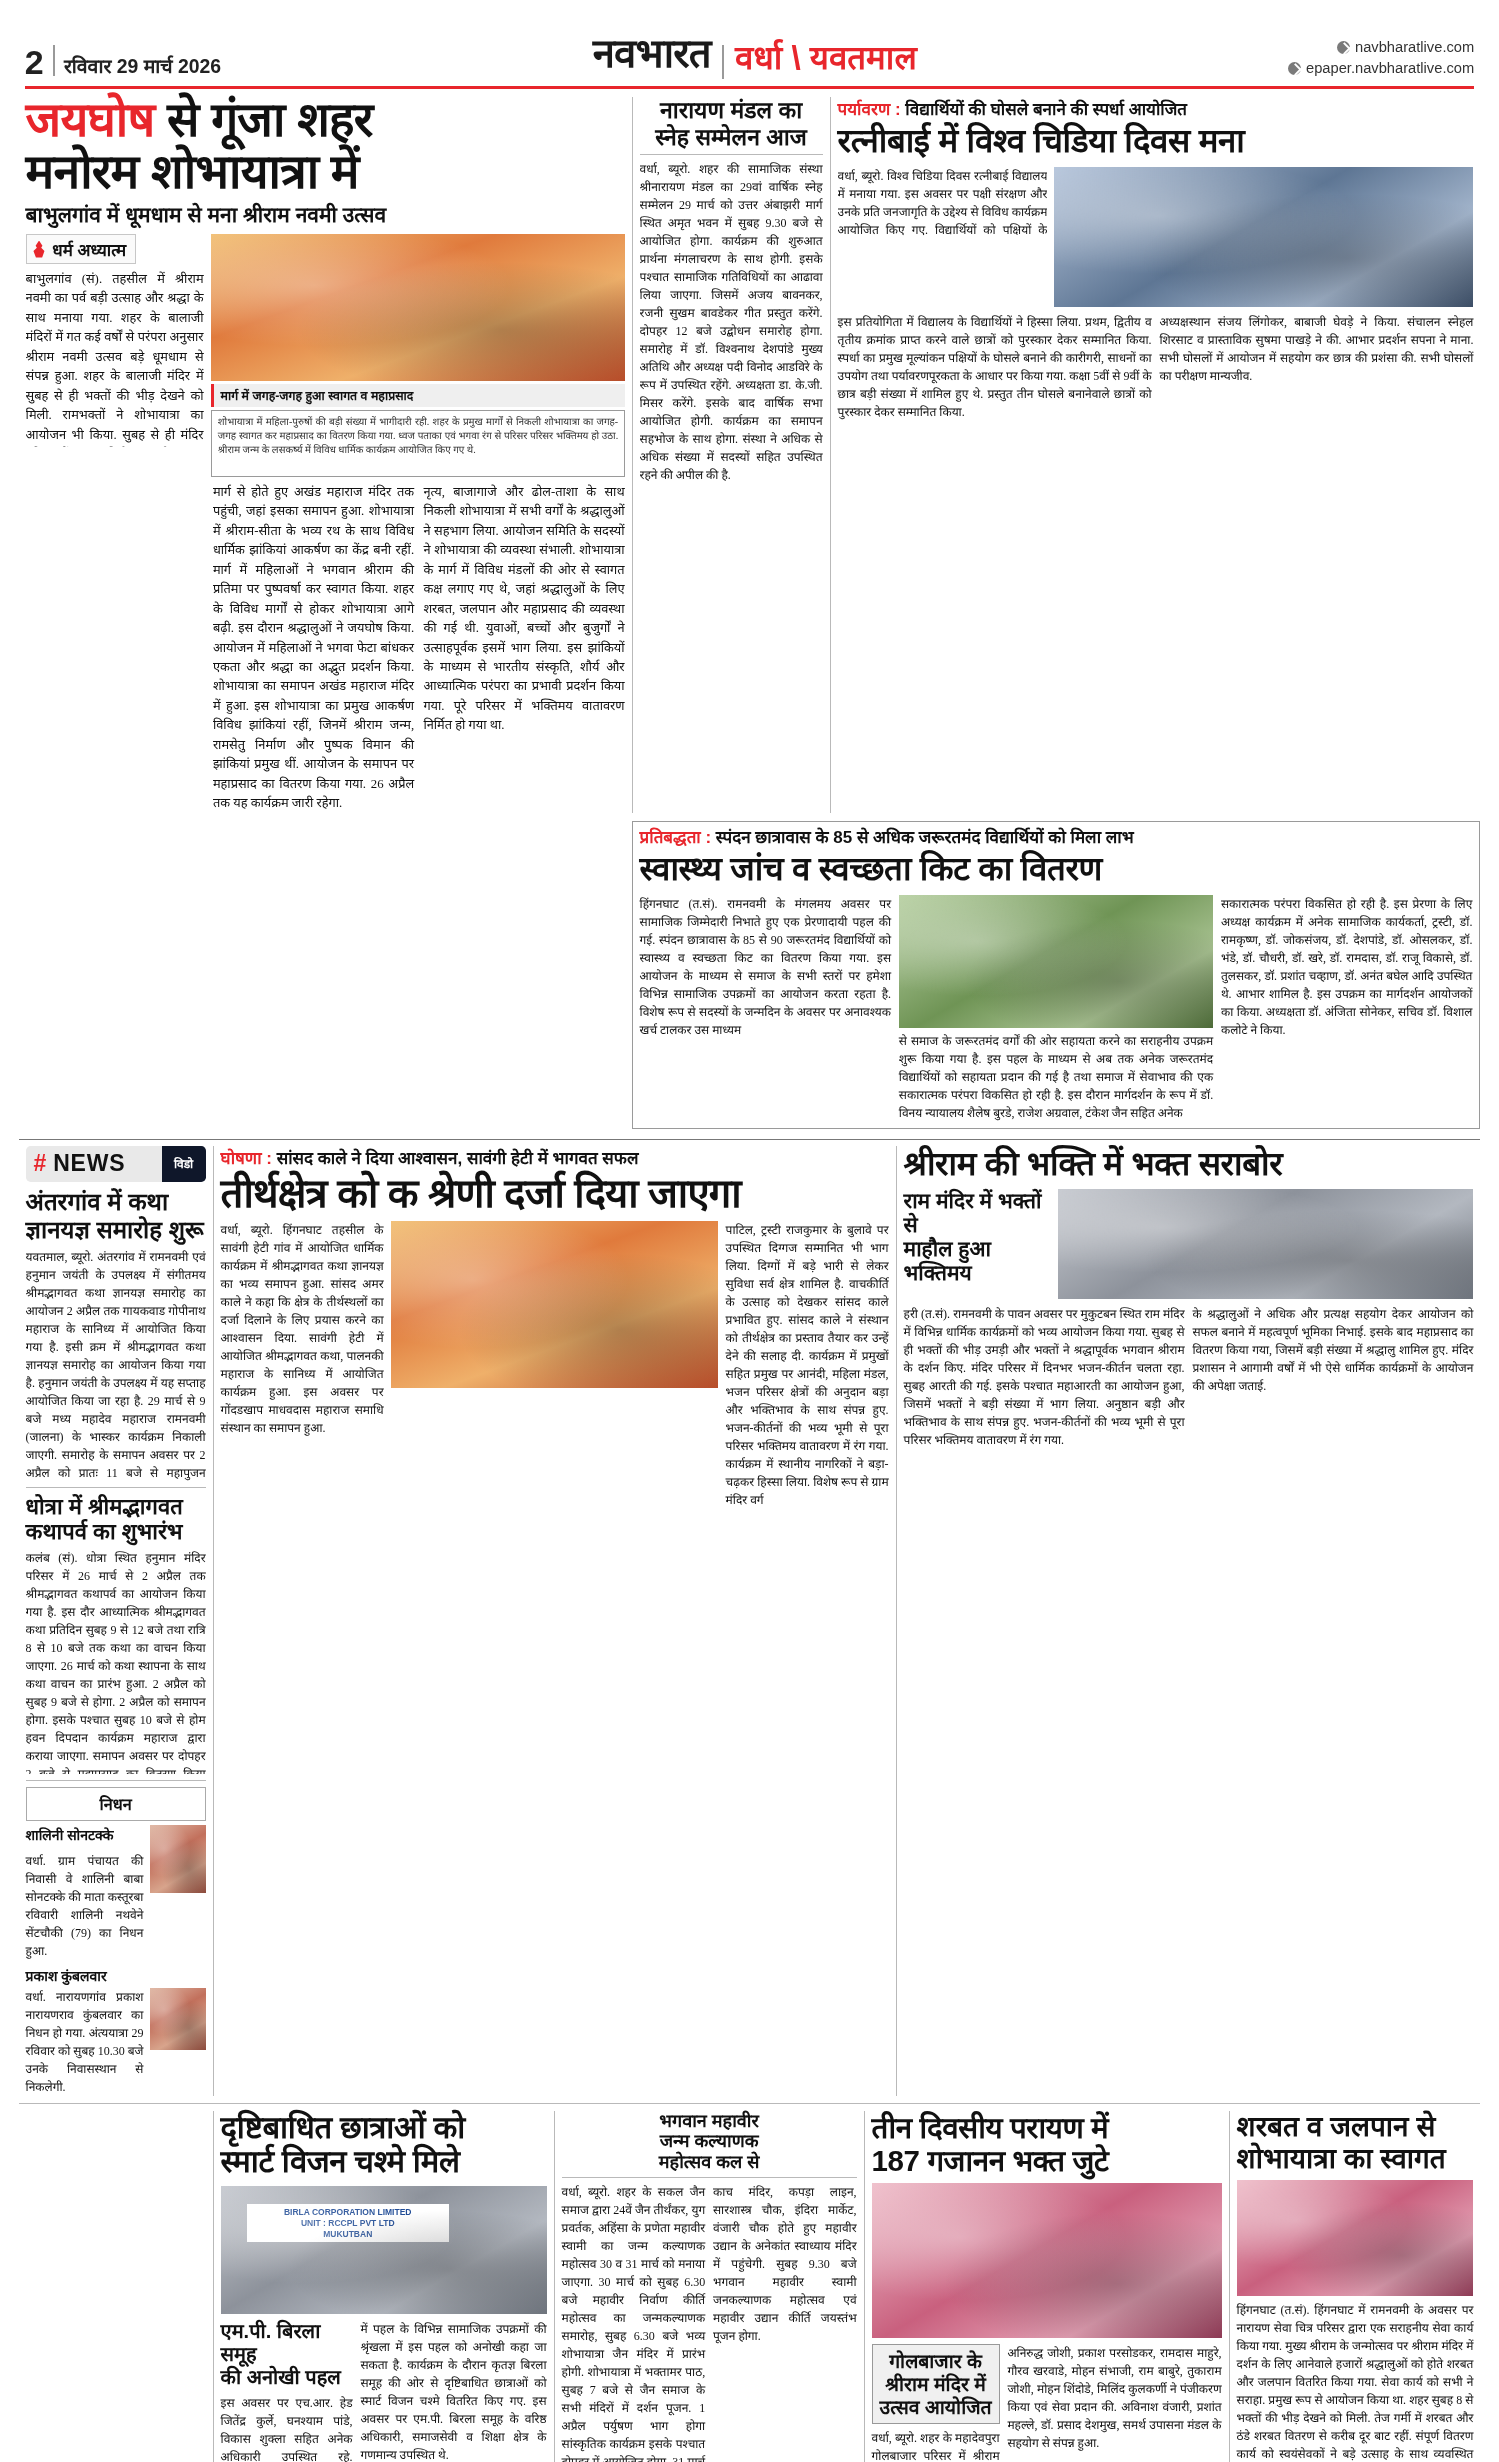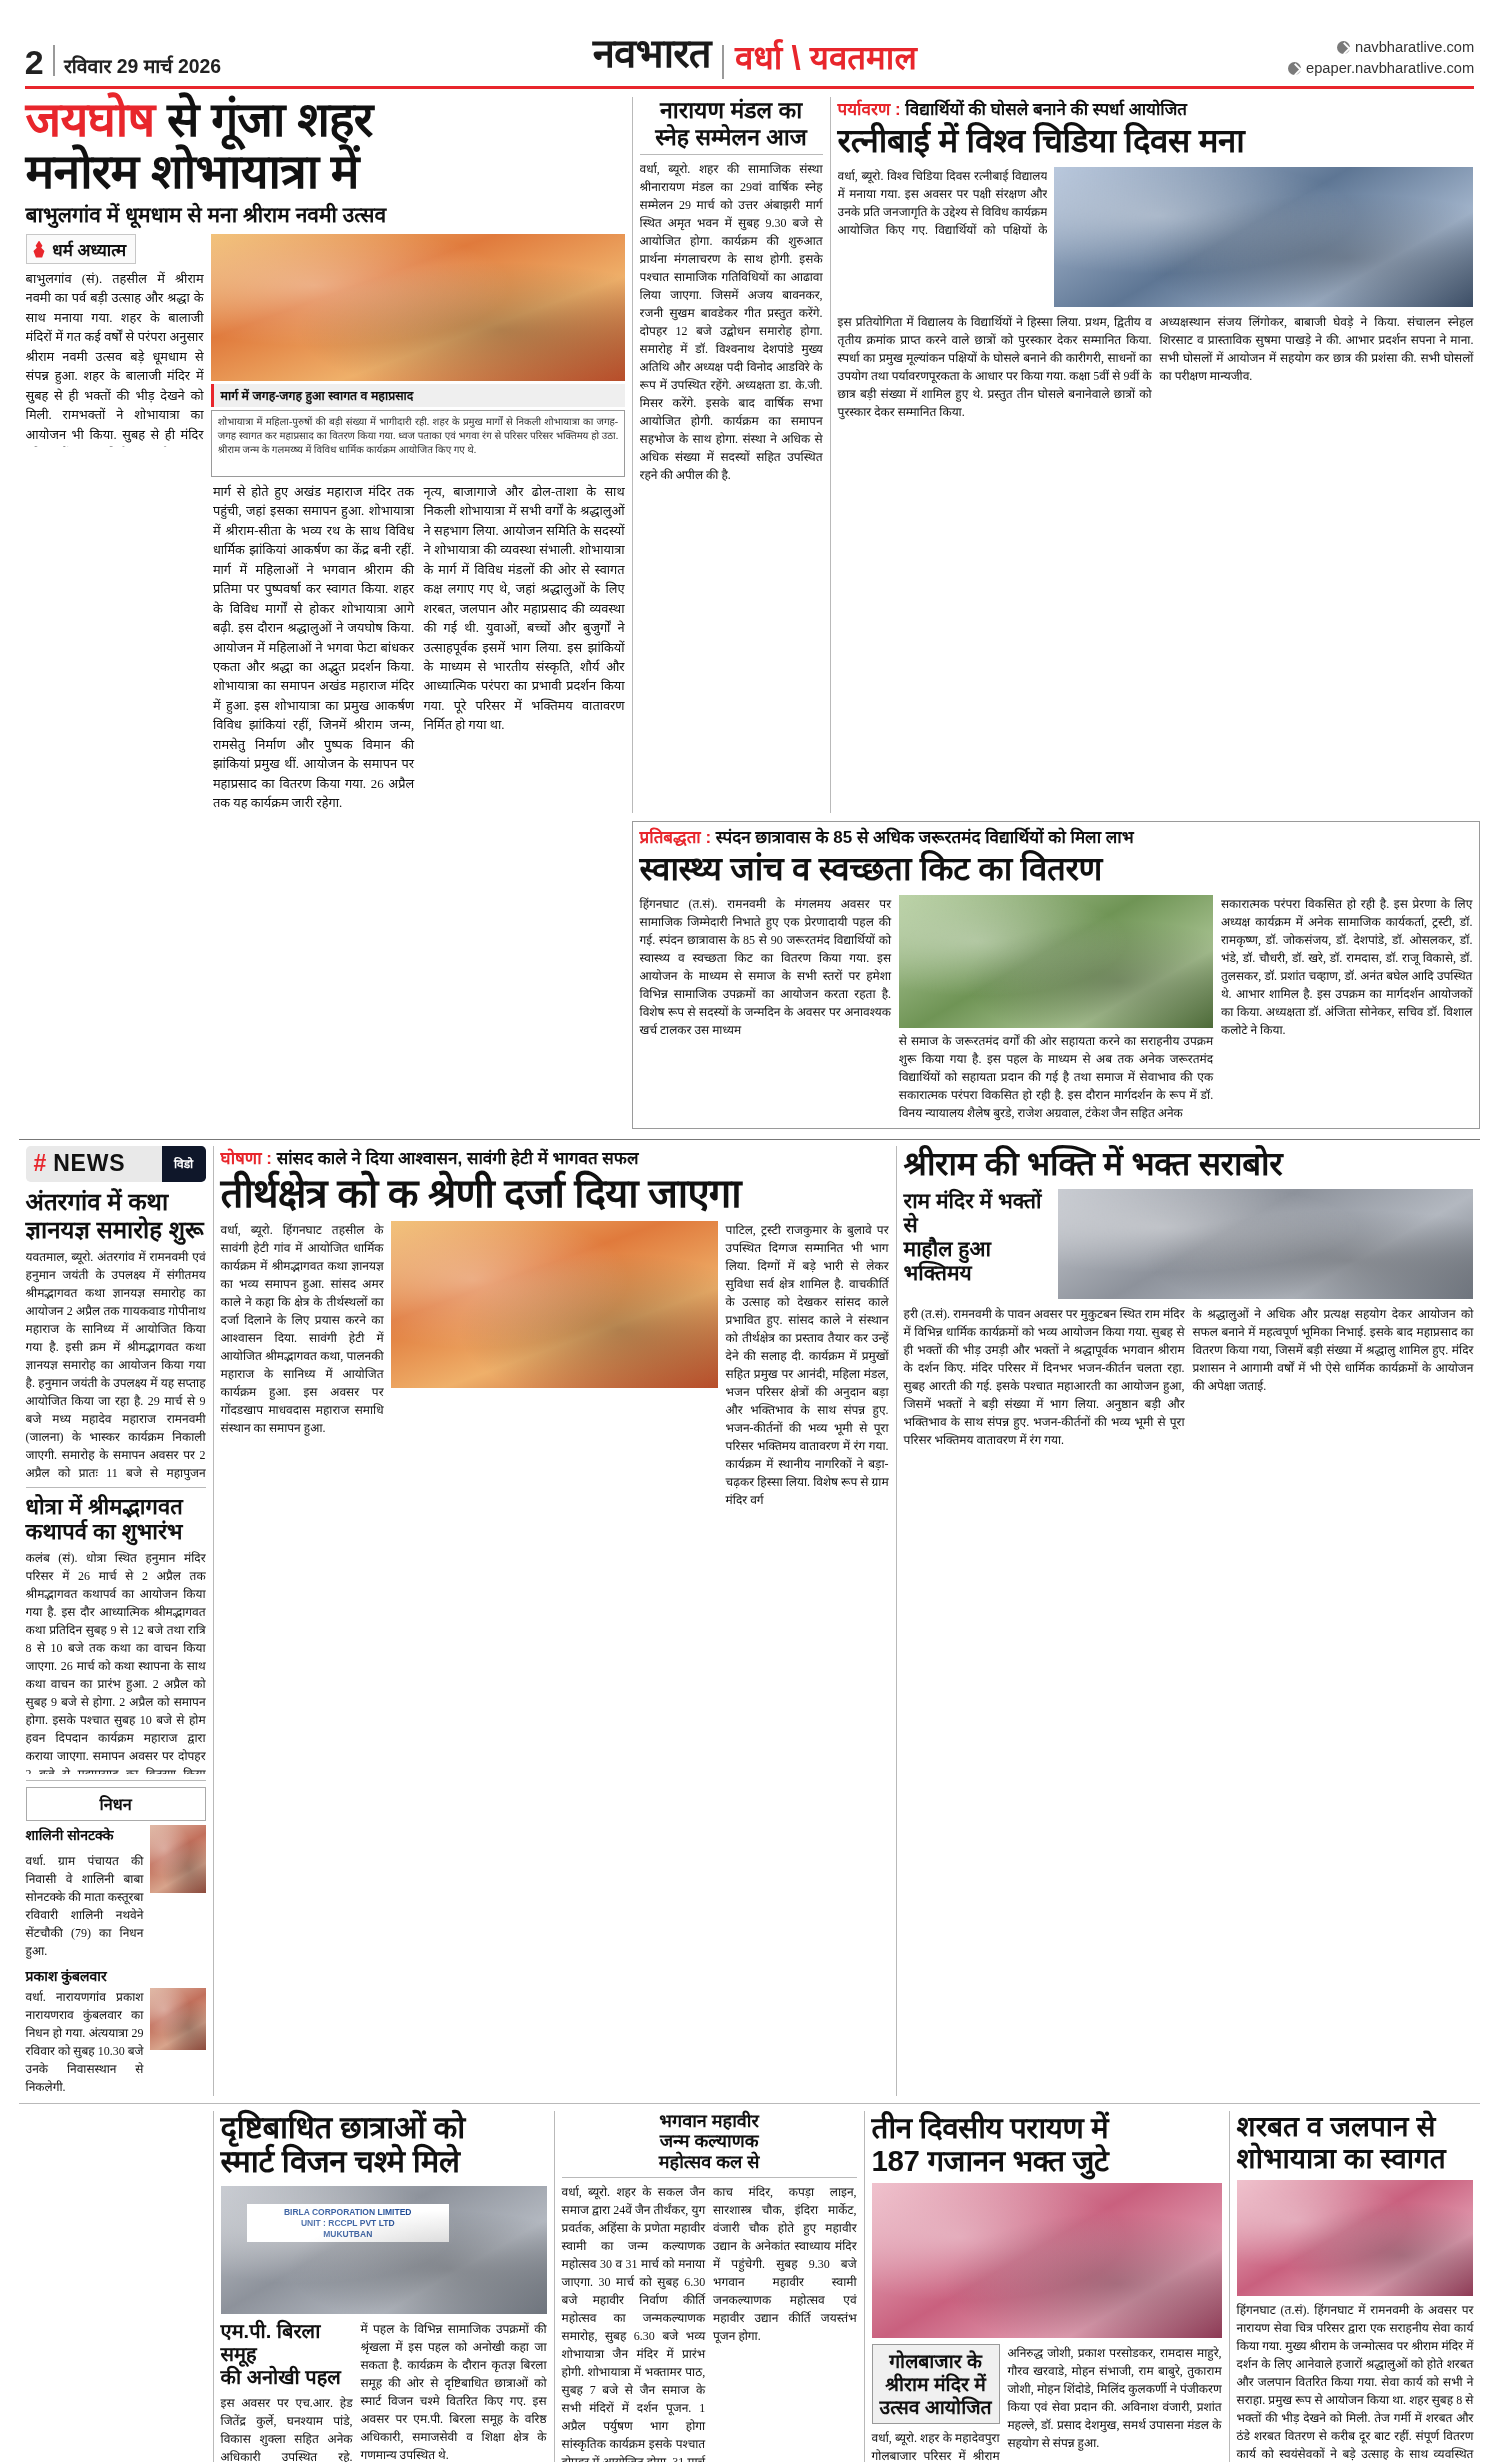--- a/index.html
+++ b/index.html
@@ -112,21 +112,21 @@
         <div style="width:178px;">
           <div class="secmark">
             <i class="flame"></i>
             <span>धर्म अध्यात्म</span>
           </div>
           <div class="body-txt" style="margin-top:6.2px;height:177px;overflow:hidden;">बाभुलगांव (सं). तहसील में श्रीराम नवमी का पर्व बड़ी उत्साह और श्रद्धा के साथ मनाया गया. शहर के बालाजी मंदिरों में गत कई वर्षों से परंपरा अनुसार श्रीराम नवमी उत्सव बड़े धूमधाम से संपन्न हुआ. शहर के बालाजी मंदिर में सुबह से ही भक्तों की भीड़ देखने को मिली. रामभक्तों ने शोभायात्रा का आयोजन भी किया. सुबह से ही मंदिर परिसर में भजन-कीर्तन, आरती, भजन व कीर्तन के माध्यम से वातावरण को भक्तिमय बना दिया. इस अवसर पर महिलाओं, युवाओं और बुजुर्गों की बड़ी संख्या में उपस्थिति रही. विविध प्रकार के झांकियां, बजरंग दल, दुर्गा चौकी और मातृ शक्ति के संयुक्त तत्वावधान में प्रभु श्रीरामचंद्र के जन्मोत्सव के उपलक्ष्य में भव्य शोभायात्रा का आयोजन किया गया. शाम 6.30 बजे शोभायात्रा का शुभारंभ हुआ, जो शहर के स्टेट बैंक चौक, गांधी चौक, शिवाजी चौक, जय हिंद चौक, सरसेन नगर, नेताजी चौक और मेन रास्ता से मार्ग से होते हुए अखंड महाराज मंदिर तक पहुंची, जहां इसका समापन हुआ.</div>
         </div>
         <div style="flex:1;">
           <div class="ph saff" style="width:100%;height:147px;"></div>
           <div style="background:#efefef;border-left:3.1px solid #e8262c;padding:3.1px 6.2px;margin-top:2.3px;font-size:12.4px;font-weight:700;font-family:'Liberation Sans',sans-serif;">मार्ग में जगह-जगह हुआ स्वागत व महाप्रसाद</div>
-          <div class="caption boxline" style="padding:3.9px 5.4px;margin-top:3.1px;height:67px;overflow:hidden;">शोभायात्रा में महिला-पुरुषों की बड़ी संख्या में भागीदारी रही. शहर के प्रमुख मार्गों से निकली शोभायात्रा का जगह-जगह स्वागत कर महाप्रसाद का वितरण किया गया. ध्वज पताका एवं भगवा रंग से परिसर परिसर भक्तिमय हो उठा. श्रीराम जन्म के गलमय्ष्य में विविध धार्मिक कार्यक्रम आयोजित किए गए थे.</div>
+          <div class="caption boxline" style="padding:3.9px 5.4px;margin-top:3.1px;height:67px;overflow:hidden;">शोभायात्रा में महिला-पुरुषों की बड़ी संख्या में भागीदारी रही. शहर के प्रमुख मार्गों से निकली शोभायात्रा का जगह-जगह स्वागत कर महाप्रसाद का वितरण किया गया. ध्वज पताका एवं भगवा रंग से परिसर परिसर भक्तिमय हो उठा. श्रीराम जन्म के लसकर्ष्य में विविध धार्मिक कार्यक्रम आयोजित किए गए थे.</div>
         </div>
       </div>
 
       <div style="display:flex;gap:9.3px;margin-top:6.2px;">
         <div style="width:178px;" class="body-txt"></div>
         <div style="flex:1;display:flex;gap:9.3px;">
           <div style="flex:1;" class="body-txt">मार्ग से होते हुए अखंड महाराज मंदिर तक पहुंची, जहां इसका समापन हुआ. शोभायात्रा में श्रीराम-सीता के भव्य रथ के साथ विविध धार्मिक झांकियां आकर्षण का केंद्र बनी रहीं. मार्ग में महिलाओं ने भगवान श्रीराम की प्रतिमा पर पुष्पवर्षा कर स्वागत किया. शहर के विविध मार्गों से होकर शोभायात्रा आगे बढ़ी. इस दौरान श्रद्धालुओं ने जयघोष किया. आयोजन में महिलाओं ने भगवा फेटा बांधकर एकता और श्रद्धा का अद्भुत प्रदर्शन किया. शोभायात्रा का समापन अखंड महाराज मंदिर में हुआ. इस शोभायात्रा का प्रमुख आकर्षण विविध झांकियां रहीं, जिनमें श्रीराम जन्म, रामसेतु निर्माण और पुष्पक विमान की झांकियां प्रमुख थीं. आयोजन के समापन पर महाप्रसाद का वितरण किया गया. 26 अप्रैल तक यह कार्यक्रम जारी रहेगा.</div>
           <div style="flex:1;" class="body-txt">नृत्य, बाजागाजे और ढोल-ताशा के साथ निकली शोभायात्रा में सभी वर्गों के श्रद्धालुओं ने सहभाग लिया. आयोजन समिति के सदस्यों ने शोभायात्रा की व्यवस्था संभाली. शोभायात्रा के मार्ग में विविध मंडलों की ओर से स्वागत कक्ष लगाए गए थे, जहां श्रद्धालुओं के लिए शरबत, जलपान और महाप्रसाद की व्यवस्था की गई थी. युवाओं, बच्चों और बुजुर्गों ने उत्साहपूर्वक इसमें भाग लिया. इस झांकियों के माध्यम से भारतीय संस्कृति, शौर्य और आध्यात्मिक परंपरा का प्रभावी प्रदर्शन किया गया. पूरे परिसर में भक्तिमय वातावरण निर्मित हो गया था.</div>
         </div>
       </div>

